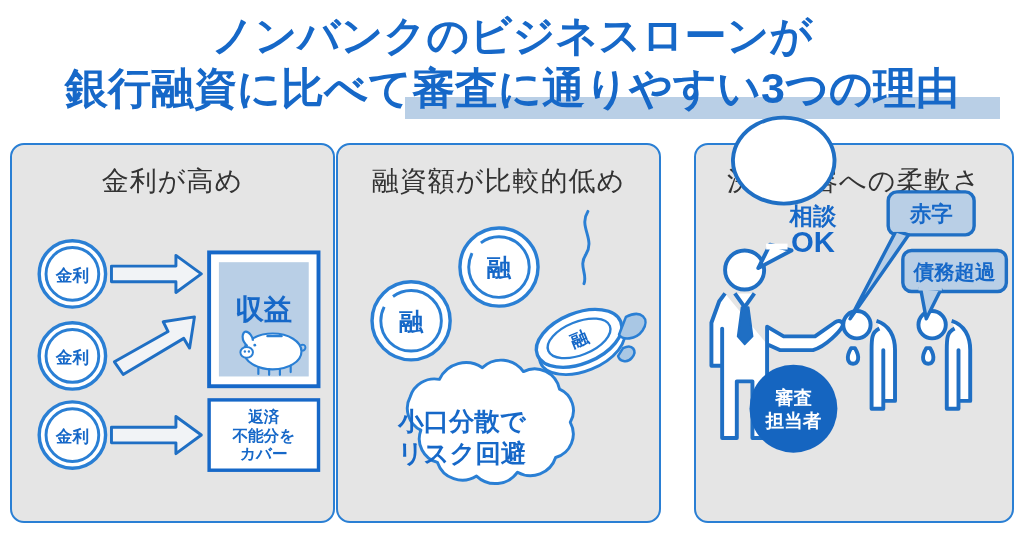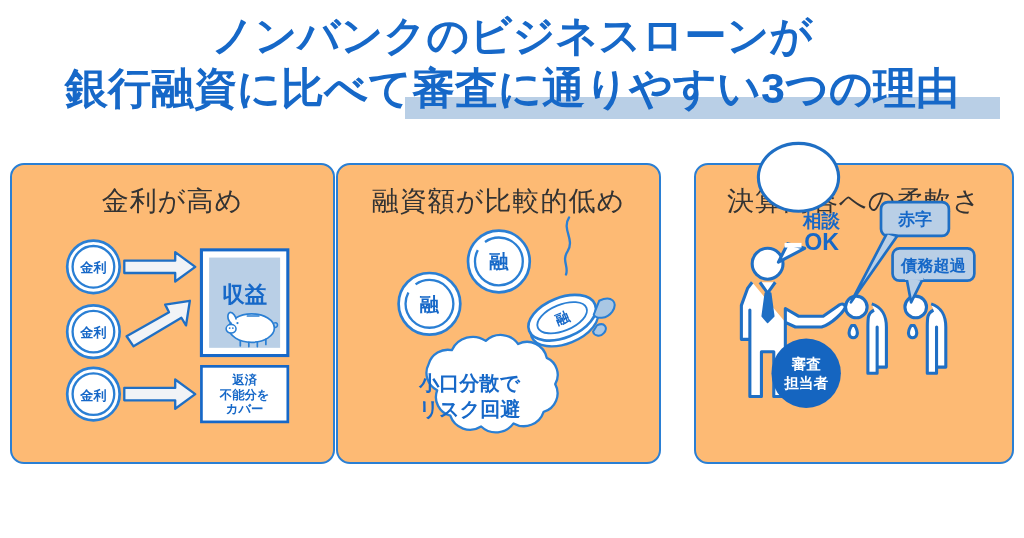--- a/index.html
+++ b/index.html
@@ -31,26 +31,25 @@
   .hl-band{
     position:absolute;
     left:405px;top:97px;width:595px;height:22px;
     background:#b9cfe6;
     z-index:0;
   }
 
   
   .panel{
     position:absolute;
-    top:143px;height:301px;
+    top:143px;height:380px;
     border:2px solid #2a7fd4;
     border-radius:14px;
-    background:#fdba74;
+    background:#e5e5e5;
     box-sizing:border-box;
-    margin-top:20px;
   }
   #panel1{left:10px;width:325px;}
   #panel2{left:336px;width:325px;}
   #panel3{left:694px;width:320px;}
 
   .panel-title{
     position:absolute;left:0;top:18px;width:100%;
     text-align:center;
     font-size:27px;
     color:#333333;

